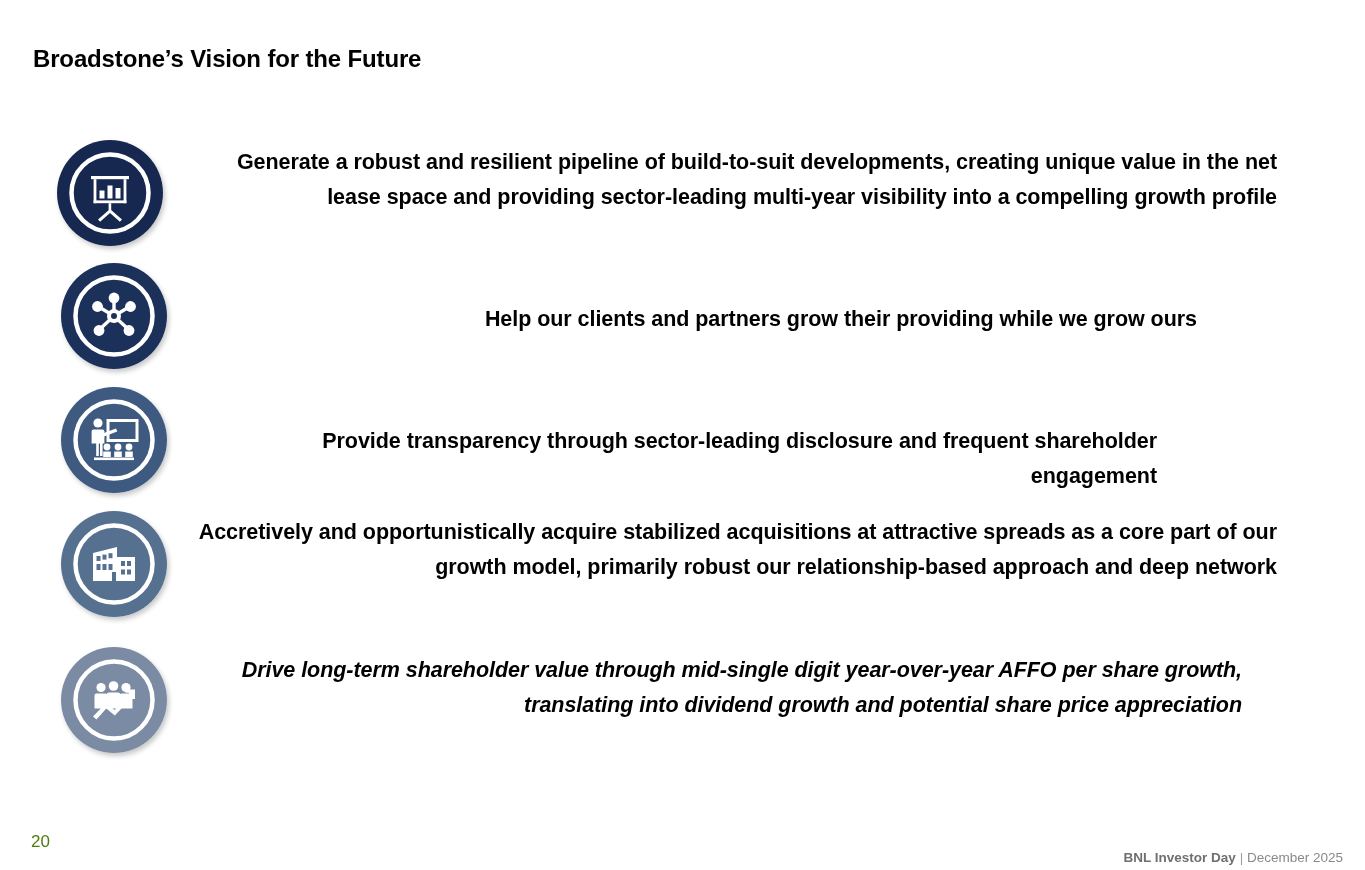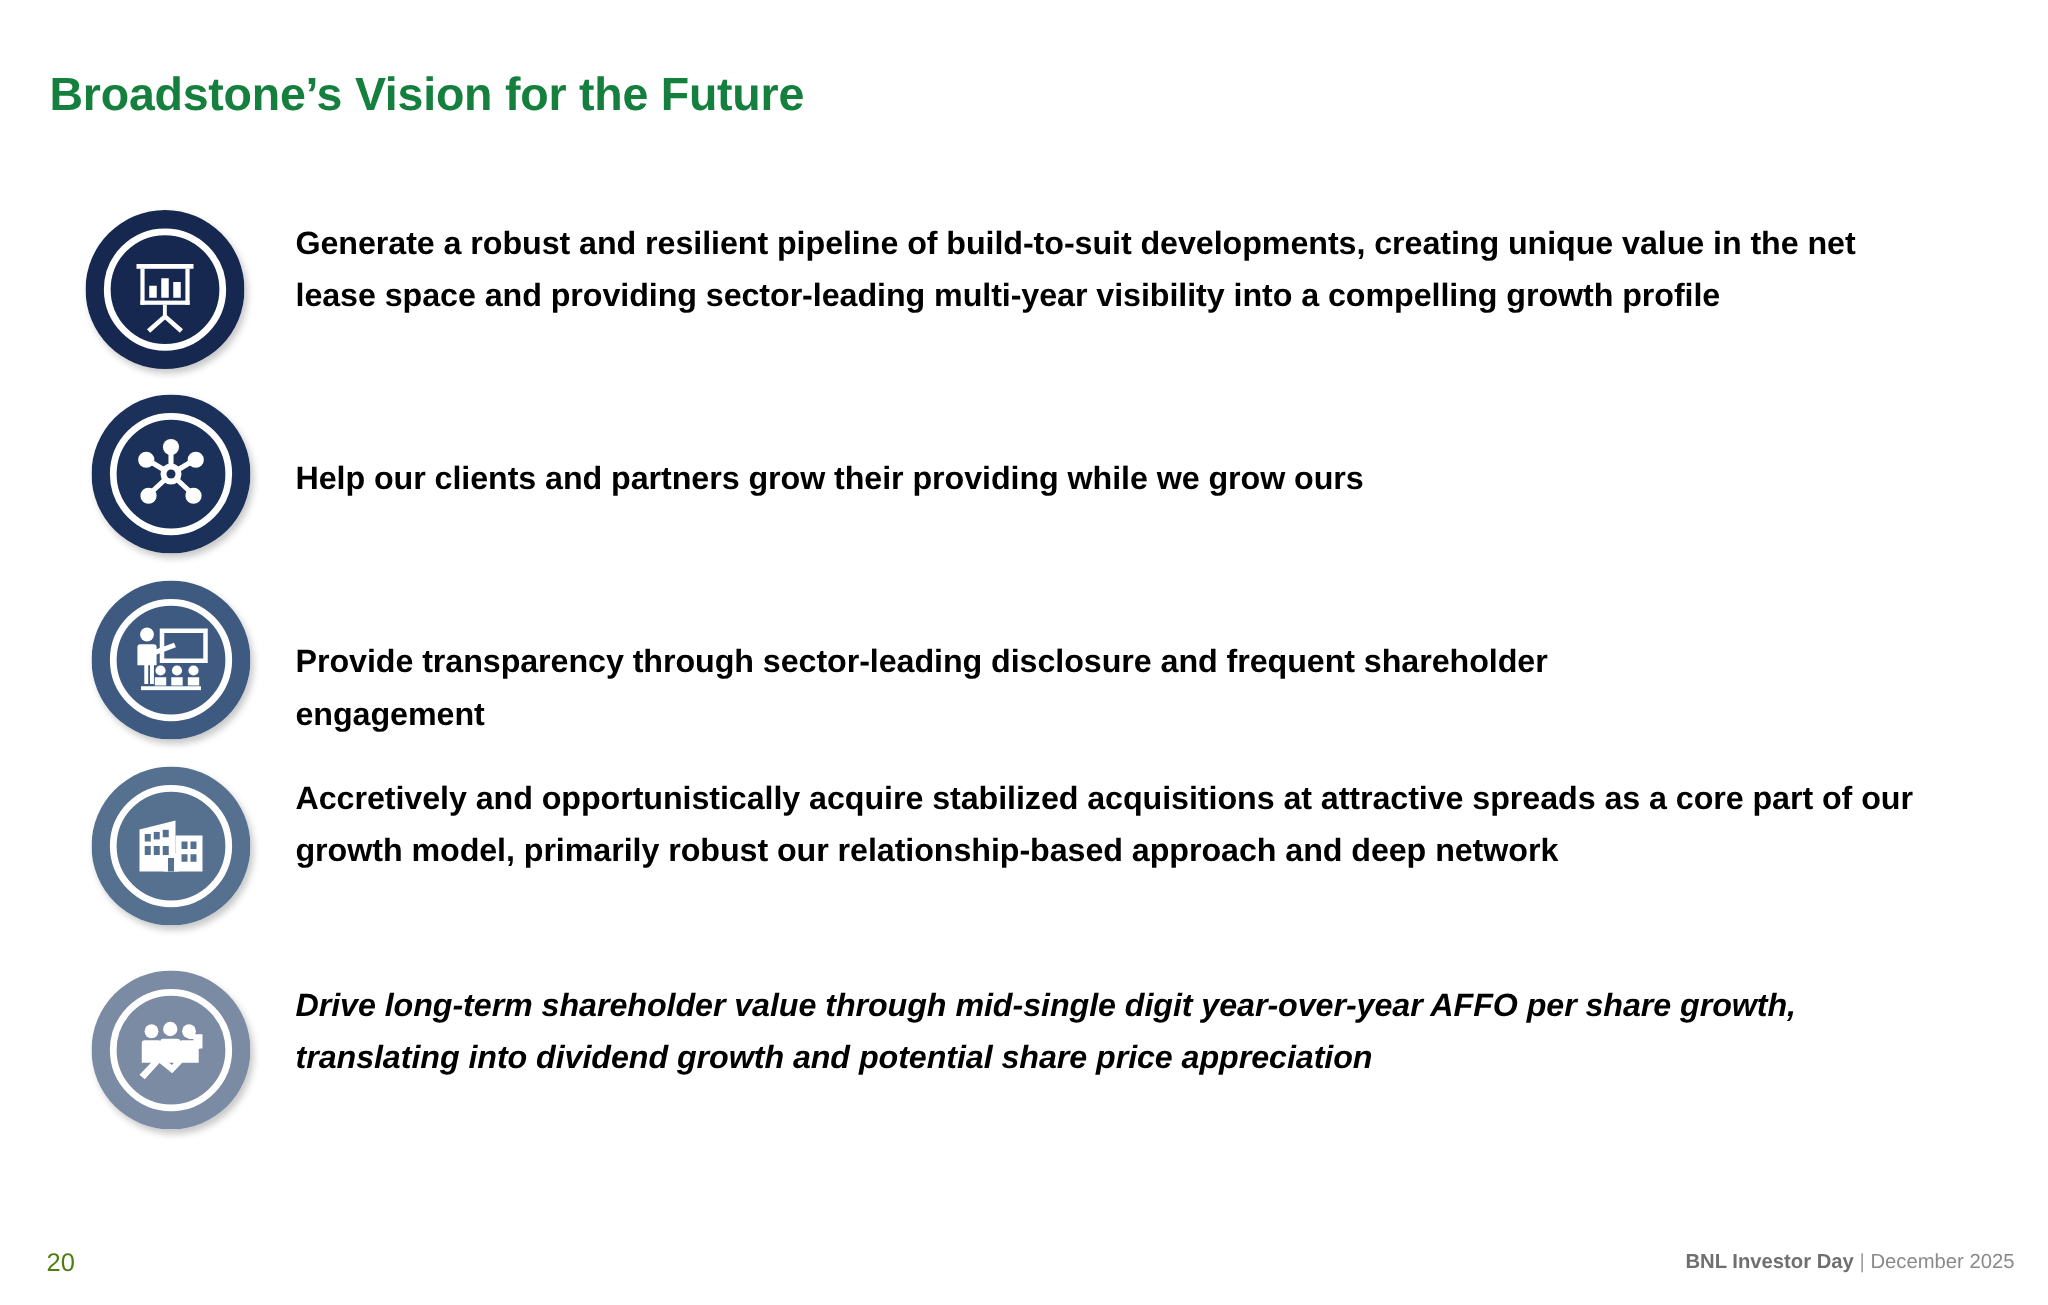--- a/index.html
+++ b/index.html
@@ -18,23 +18,23 @@
     height: 870px;
     background: #ffffff;
     overflow: hidden;
   }
 
   
   #slide-title {
     position: absolute;
     left: 33px;
     top: 45px;
-    font-size: 31px;
+    font-size: 24px;
     font-weight: bold;
-    color: #15803d;
+    color: #000000;
     letter-spacing: -0.15px;
     white-space: nowrap;
   }
 
   
   #rows {
     position: absolute;
     left: 0;
     top: 0;
     width: 1365px;
@@ -58,20 +58,21 @@
     height: 106px;
     display: block;
   }
   .bullet-text {
     position: absolute;
     font-size: 21.5px;
     font-weight: bold;
     color: #000000;
     line-height: 34.5px;
     letter-spacing: -0.05px;
+    text-align: right;
   }
 
   
   .r0 .icon-wrap { left: 57px;  top: 140px; }
   .r1 .icon-wrap { left: 61px;  top: 263px; }
   .r2 .icon-wrap { left: 61px;  top: 387px; }
   .r3 .icon-wrap { left: 61px;  top: 511px; }
   .r4 .icon-wrap { left: 61px;  top: 647px; }
 
   .r0 .bullet-text { left: 197px; top: 145px; width: 1080px; }
@@ -84,21 +85,21 @@
   #page-number {
     position: absolute;
     left: 31px;
     bottom: 18px;
     font-size: 17px;
     color: #4d7c0f;
   }
   #footer-note {
     position: absolute;
     right: 22px;
-    bottom: 22px;
+    bottom: 5px;
     font-size: 13.5px;
     color: #8a8a8a;
     white-space: nowrap;
   }
   #footer-note .brand {
     font-weight: bold;
     color: #6f6f6f;
   }
   #footer-note .sep { color: #9e9e9e; }
 </style>

